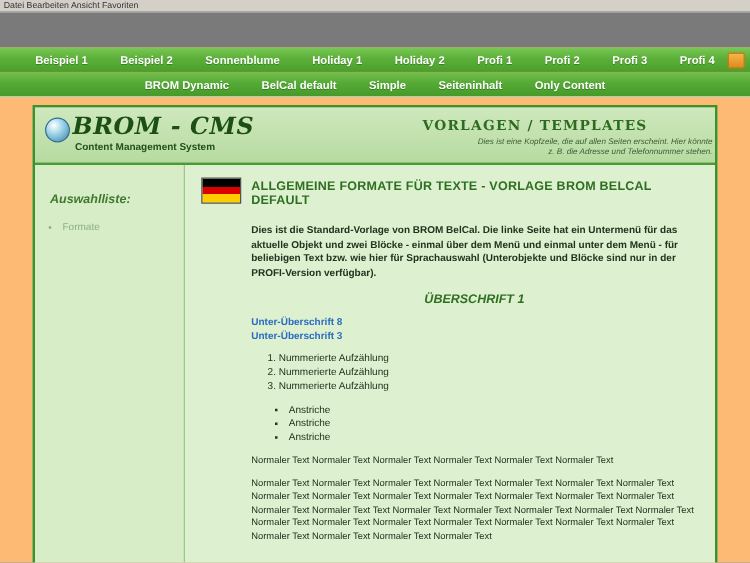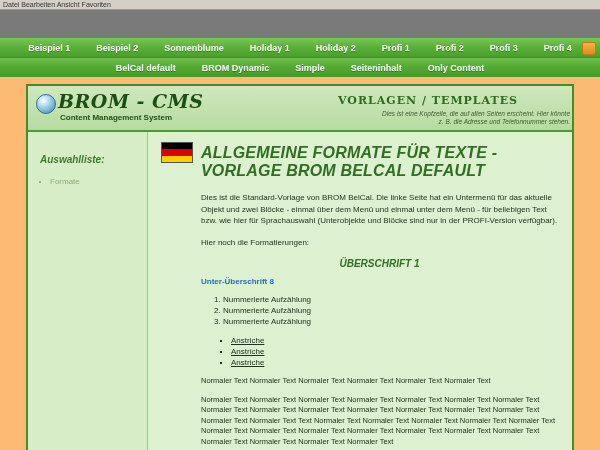--- a/index.html
+++ b/index.html
@@ -199,32 +199,32 @@
     overflow: hidden;
   }
   .flag {
     position: absolute;
     left: 12px; top: 10px;
     width: 30px; height: 19px;
     border: 1px solid #555;
     background: linear-gradient(to bottom, #000 0%, #000 33%, #d00 33%, #d00 66%, #fc0 66%, #fc0 100%);
   }
   .page-title {
-    font-size: 16px;
-    font-weight: bold;
-    font-style: italic;
+    font-size: 10px;
+    font-weight: bold;
     color: #2f6f22;
     margin: 2px 0 12px 0;
     letter-spacing: 0.2px;
   }
   .para {
     font-size: 8px;
     color: #24331f;
     line-height: 11.5px;
     margin: 0 0 10px 0;
+    font-weight: bold;
   }
   .h1 {
     font-size: 10px;
     font-weight: bold;
     font-style: italic;
     color: #2f6f22;
     text-align: center;
     margin: 8px 0 8px 0;
   }
   .h2, .h3 {
@@ -244,21 +244,20 @@
   }
   ul.sq {
     margin: 6px 0 8px 0;
     padding-left: 30px;
     list-style: square;
   }
   ul.sq li {
     font-size: 8px;
     color: #24331f;
     line-height: 11px;
-    text-decoration: underline;
   }
   .para-small {
     font-size: 7.5px;
     color: #24331f;
     line-height: 10.5px;
     margin: 0 0 8px 0;
   }
 
   
   .footer {
@@ -296,22 +295,22 @@
         <div class="nav-item">Profi 1</div>
         <div class="nav-item">Profi 2</div>
         <div class="nav-item">Profi 3</div>
         <div class="nav-item">Profi 4</div>
       </div>
       <div class="nav-corner"></div>
     </div>
 
     <div class="navbar second">
       <div class="nav-items">
+        <div class="nav-item">BROM Dynamic</div>
         <div class="nav-item">BelCal default</div>
-        <div class="nav-item">BROM Dynamic</div>
         <div class="nav-item">Simple</div>
         <div class="nav-item">Seiteninhalt</div>
         <div class="nav-item">Only Content</div>
       </div>
     </div>
 
     <div class="frame">
 
       <div class="header">
         <div class="logo-globe"></div>
@@ -327,23 +326,23 @@
           <div class="sidebar-title">Auswahlliste:</div>
           <ul class="sidebar-list">
             <li>Formate</li>
           </ul>
         </div>
 
         <div class="content">
           <div class="flag"></div>
           <div class="page-title">ALLGEMEINE FORMATE FÜR TEXTE - VORLAGE BROM BELCAL DEFAULT</div>
           <p class="para">Dies ist die Standard-Vorlage von BROM BelCal. Die linke Seite hat ein Untermenü für das aktuelle Objekt und zwei Blöcke - einmal über dem Menü und einmal unter dem Menü - für beliebigen Text bzw. wie hier für Sprachauswahl (Unterobjekte und Blöcke sind nur in der PROFI-Version verfügbar).</p>
-          <p class="para">Hier noch die Formatierungen:</p>
           <div class="h1">ÜBERSCHRIFT 1</div>
           <div class="h2">Unter-Überschrift 8</div>
+          <div class="h3">Unter-Überschrift 3</div>
           <ol class="num">
             <li>Nummerierte Aufzählung</li>
             <li>Nummerierte Aufzählung</li>
             <li>Nummerierte Aufzählung</li>
           </ol>
           <ul class="sq">
             <li>Anstriche</li>
             <li>Anstriche</li>
             <li>Anstriche</li>
           </ul>

